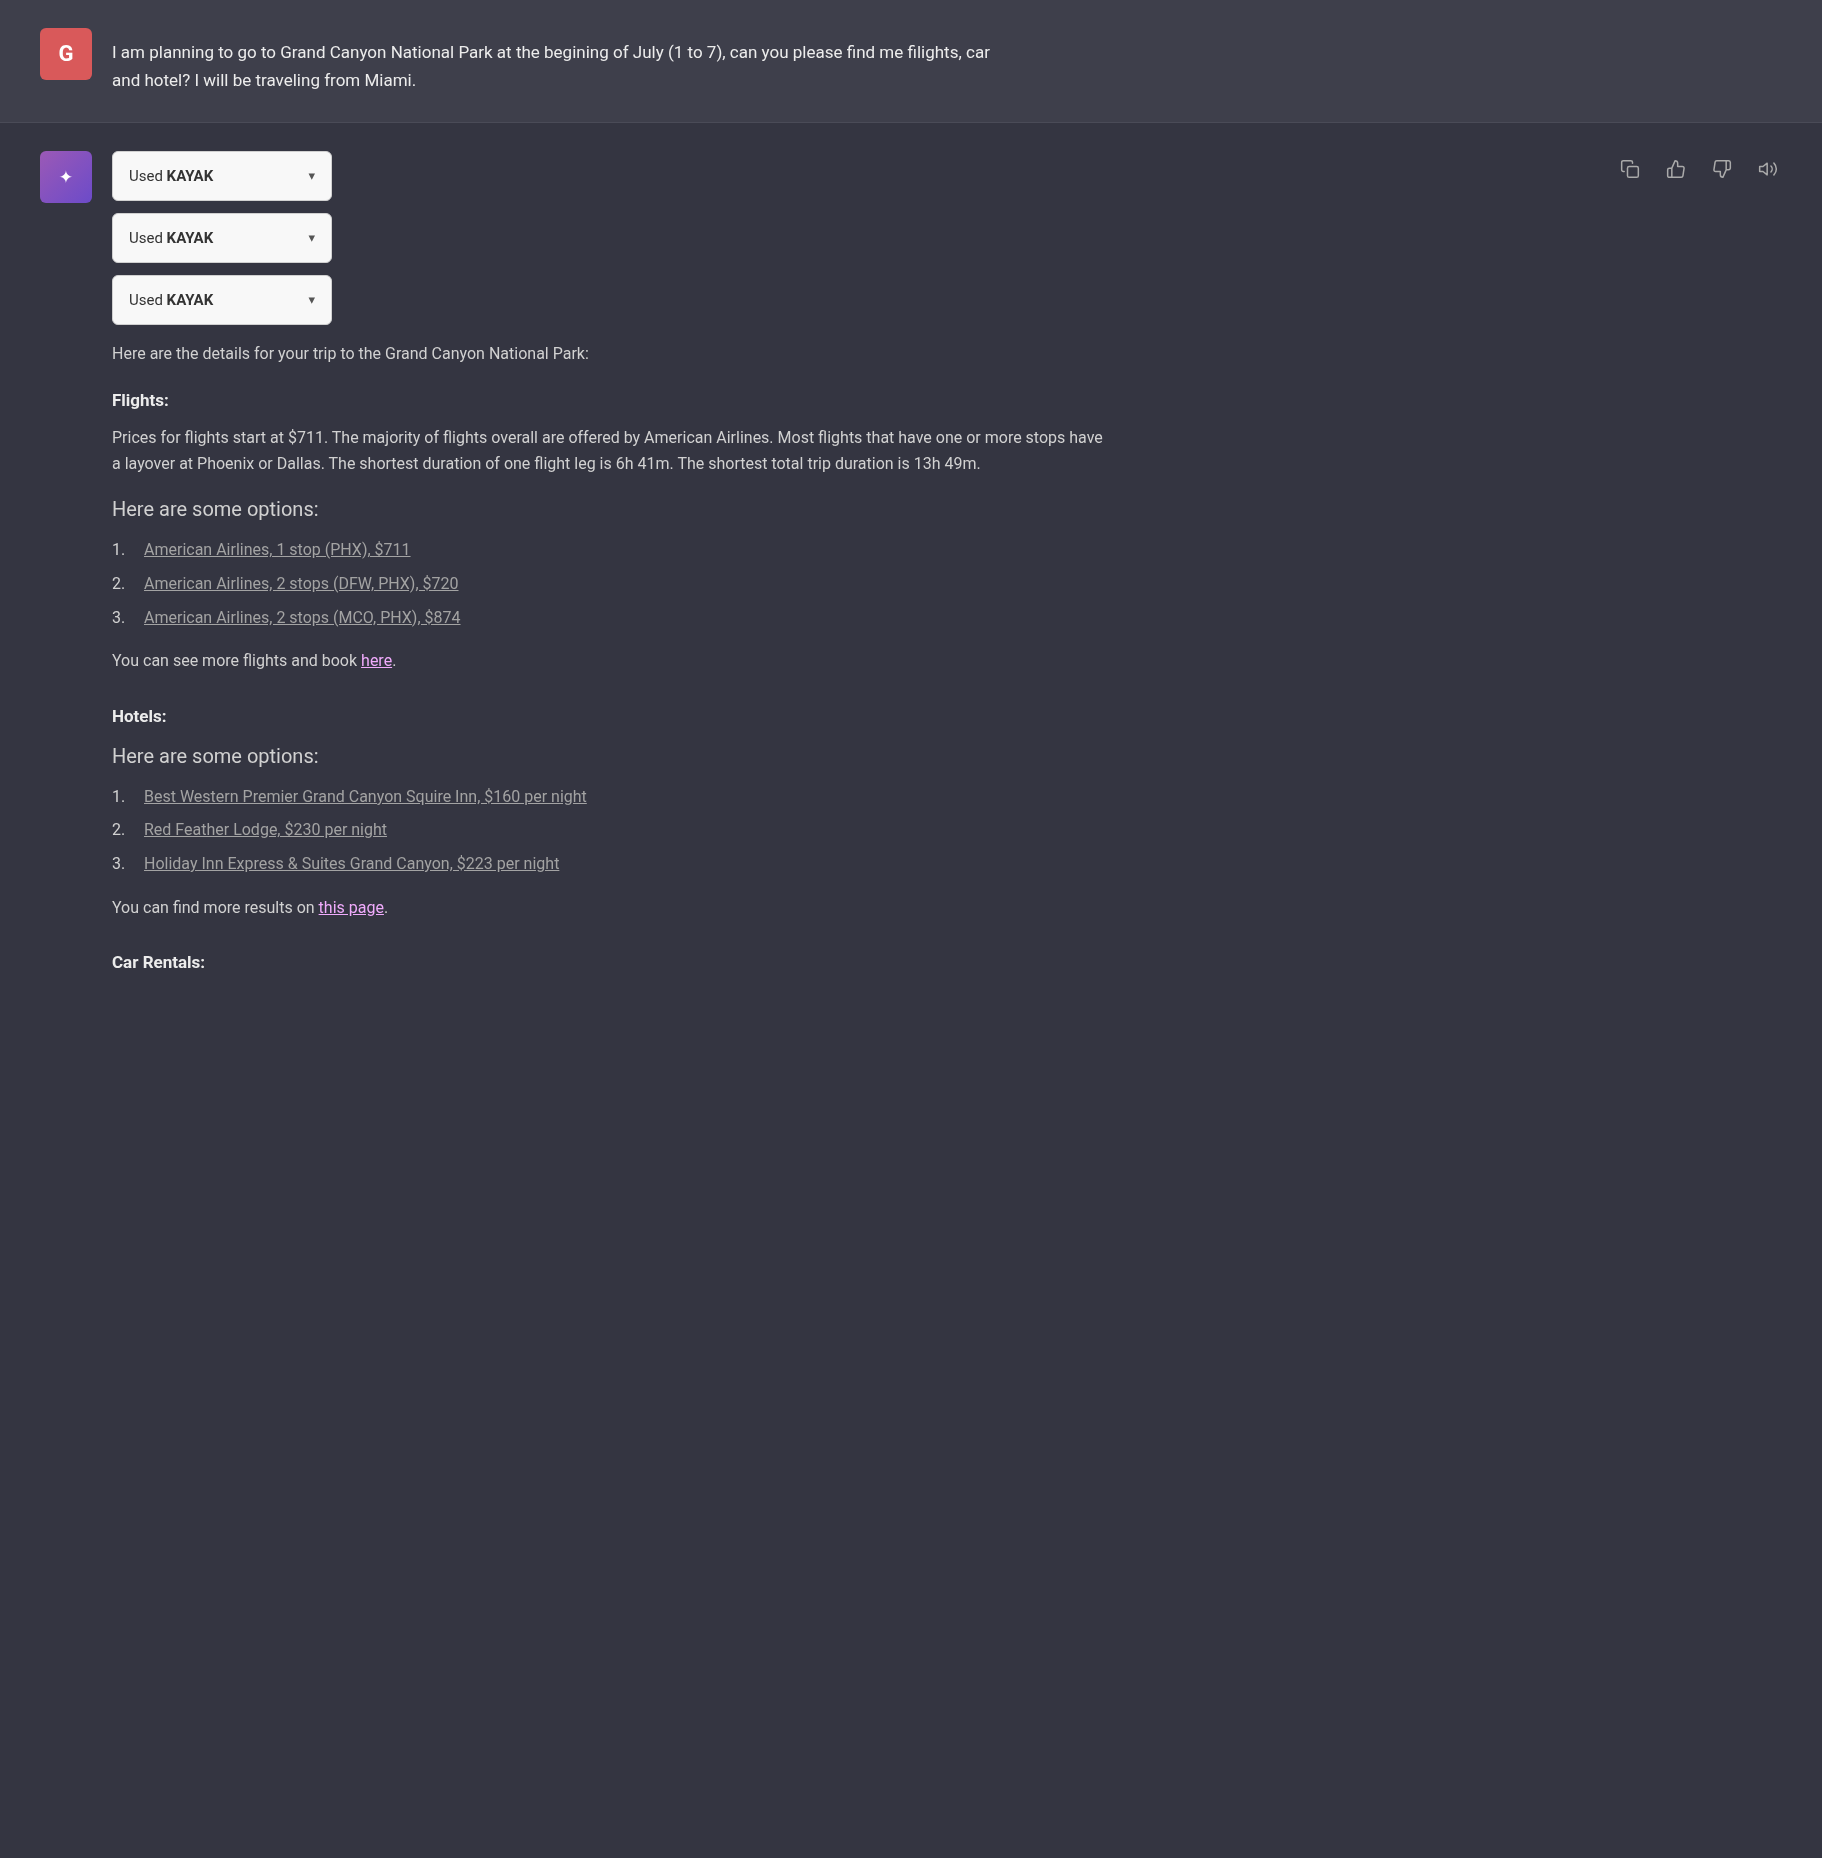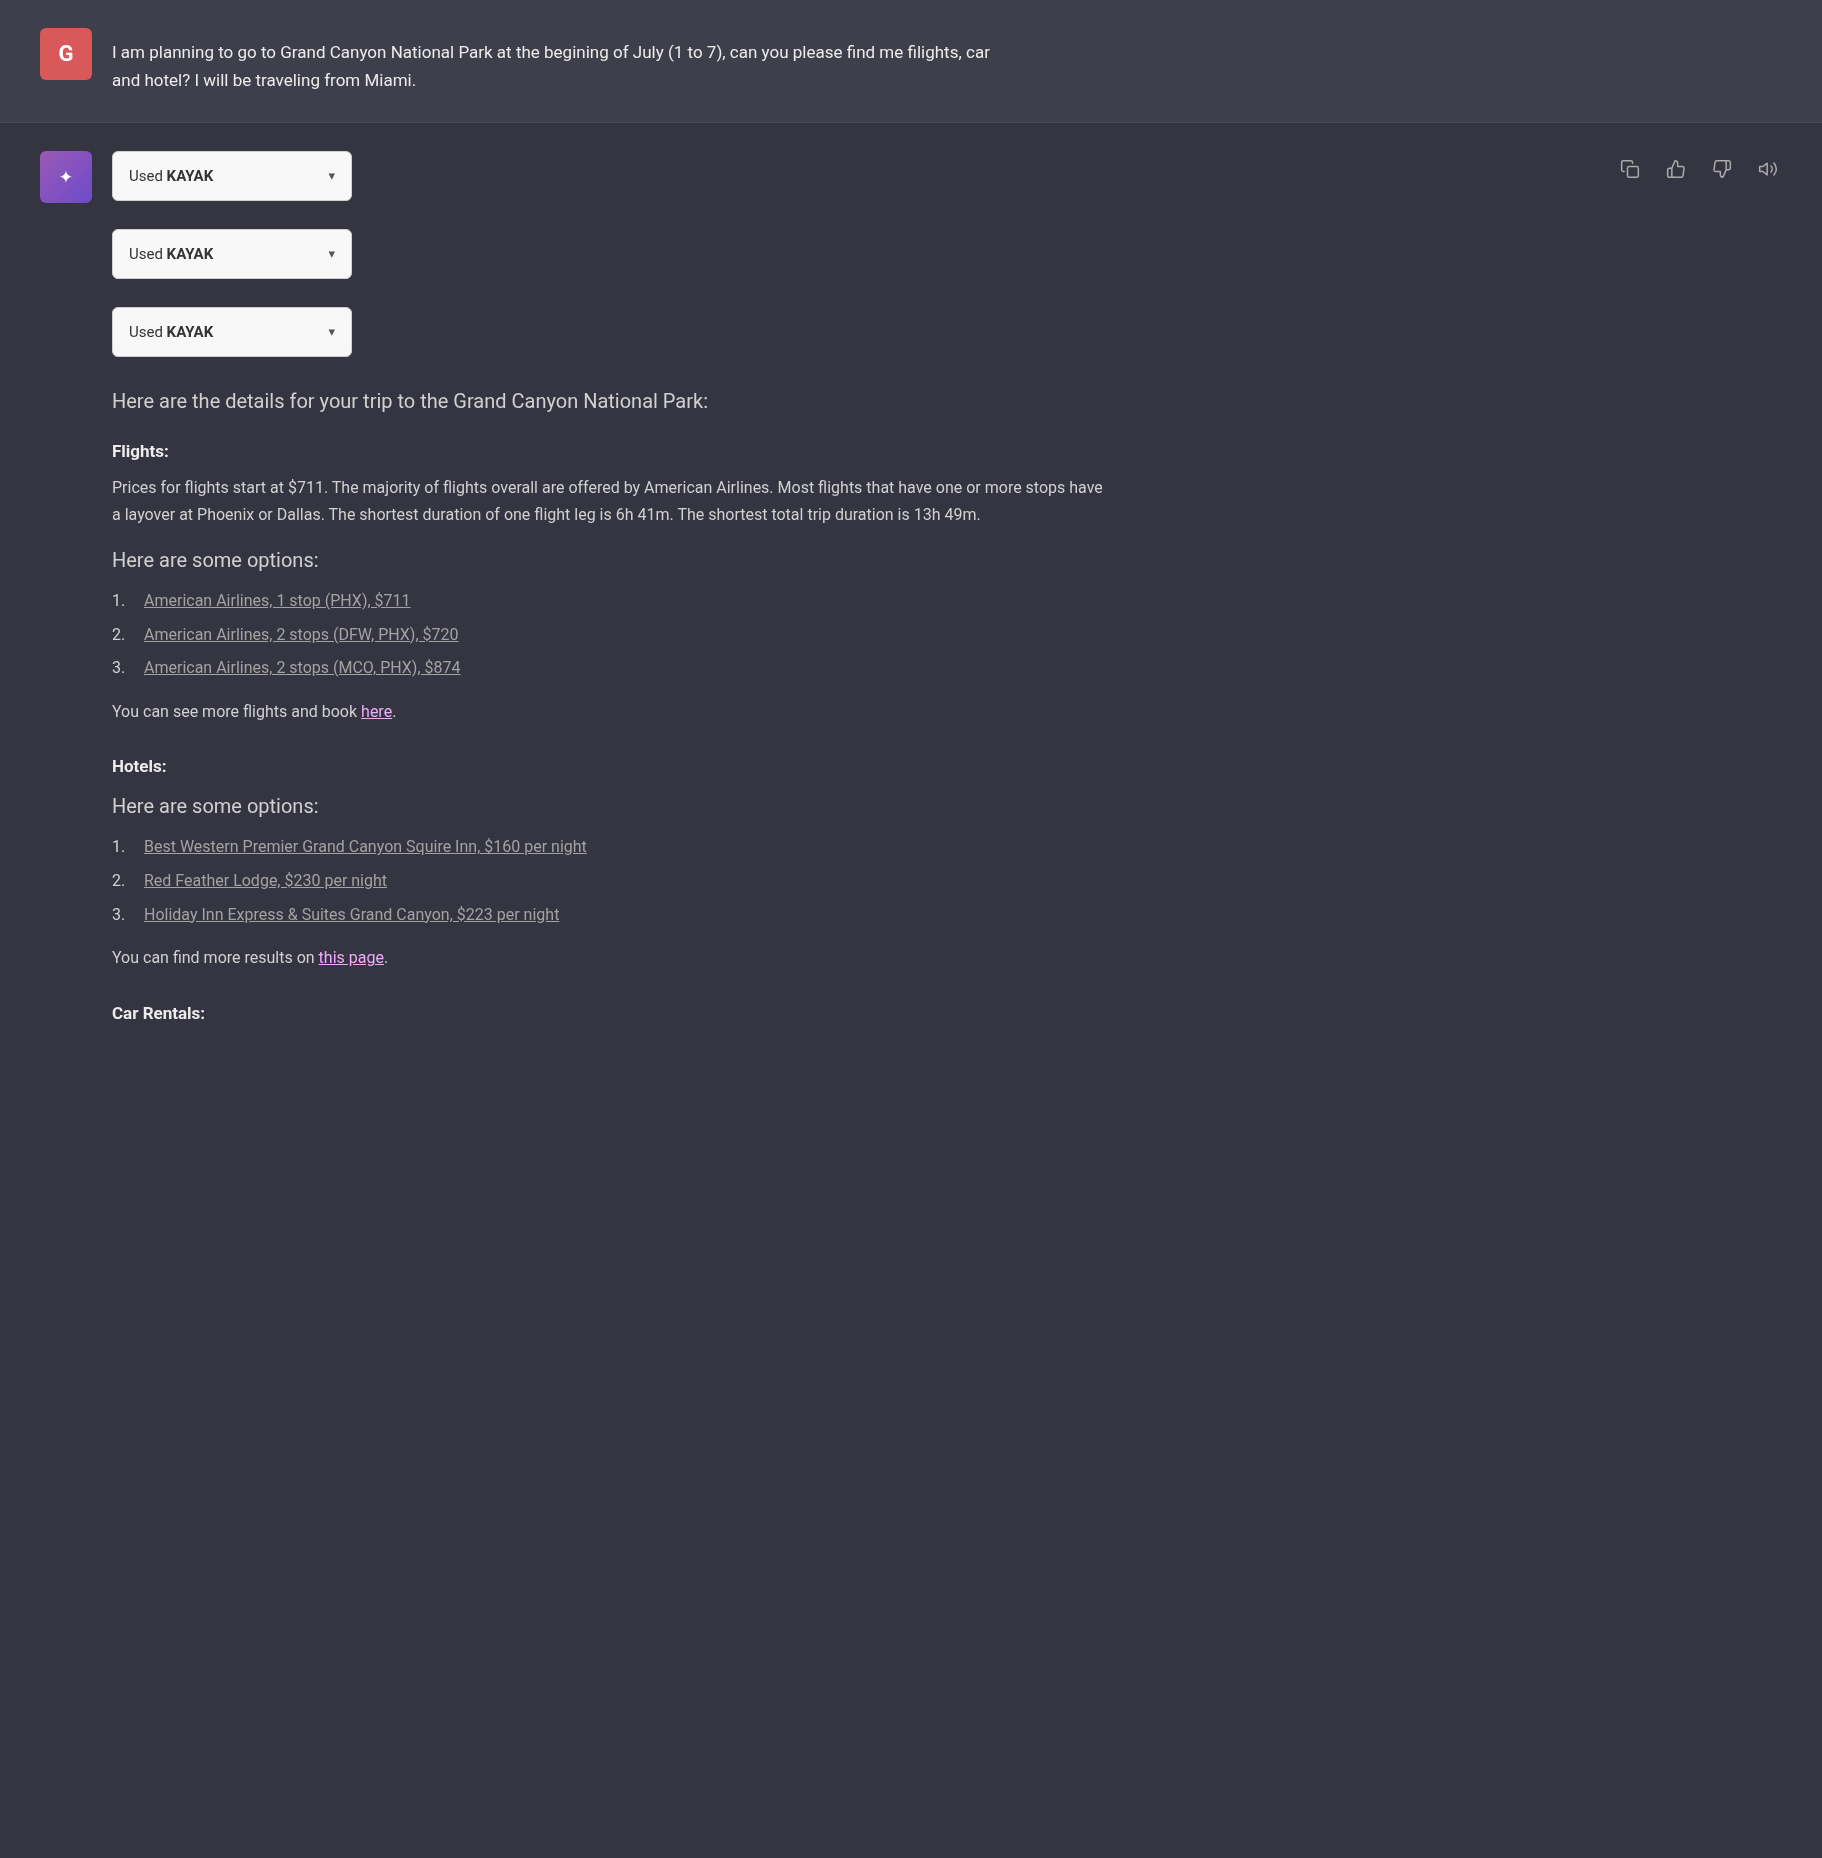--- a/index.html
+++ b/index.html
@@ -79,22 +79,22 @@
     }
 
     .kayak-dropdown {
       background-color: #f8f8f8;
       border: 1px solid #d0d0d0;
       border-radius: 6px;
       padding: 12px 16px;
       display: flex;
       align-items: center;
       justify-content: space-between;
-      width: 240px;
-      margin-bottom: 28px;
+      width: 220px;
+      margin-bottom: 12px;
       cursor: pointer;
       color: #222;
       font-size: 15px;
     }
 
     .kayak-dropdown span.used {
       font-weight: 400;
       color: #333;
     }
 
@@ -122,21 +122,21 @@
       border: none;
       cursor: pointer;
       color: #aaa;
       font-size: 20px;
       padding: 4px;
       display: flex;
       align-items: center;
     }
 
     .main-text {
-      font-size: 20px;
+      font-size: 16px;
       color: #d1d1d1;
       margin-bottom: 20px;
       line-height: 1.65;
     }
 
     .section-heading {
       font-size: 17px;
       font-weight: 700;
       color: #ececec;
       margin-bottom: 10px;

